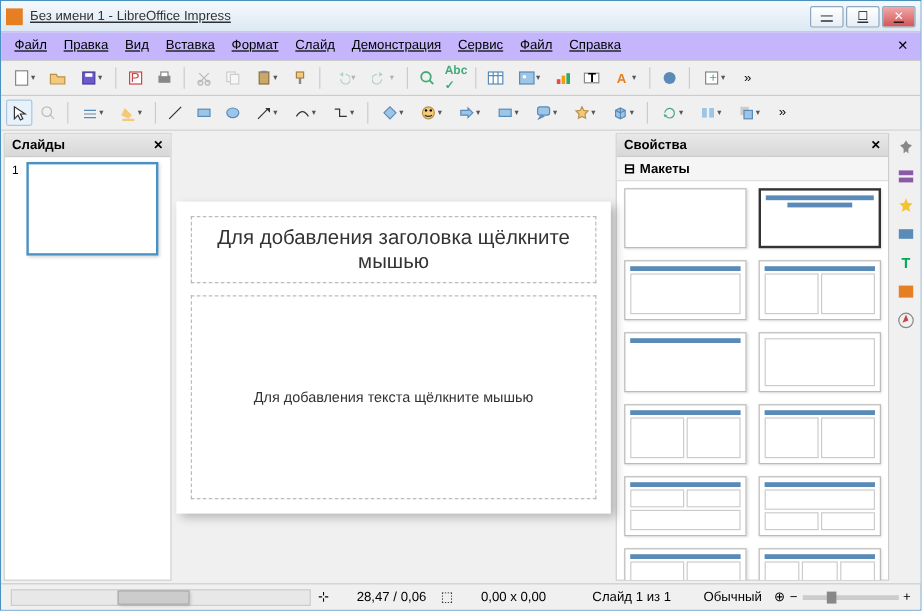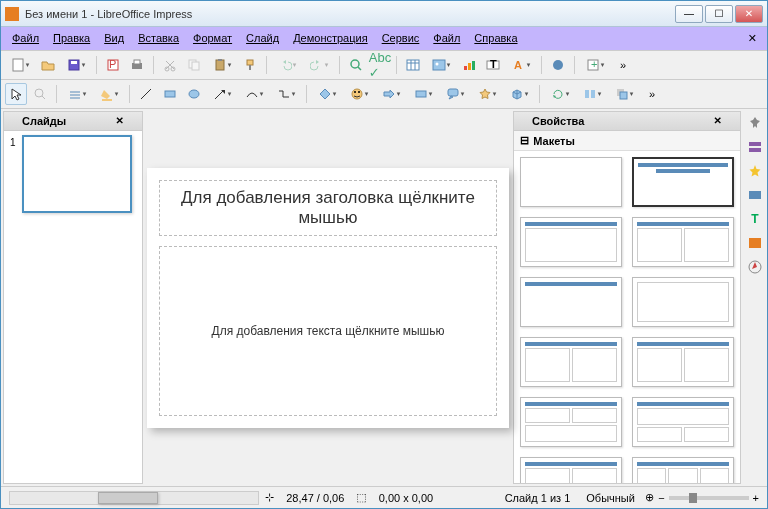--- a/index.html
+++ b/index.html
@@ -1,55 +1,55 @@
 <!DOCTYPE html>
 <html><head>
 <meta charset="utf-8">
 <style>
 *{margin:0;padding:0;box-sizing:border-box;font-family:"Segoe UI",Arial,sans-serif;font-size:11px;}
 body{width:768px;height:509px;background:#fff;overflow:hidden;}
 .window{border:1px solid #4a90c0;display:flex;flex-direction:column;height:100%;}
-.titlebar{background:linear-gradient(#f5f9fc,#dce8f4);height:26px;display:flex;align-items:center;padding:0 4px;border-bottom:1px solid #b0c4d6;}
+.titlebar{background:linear-gradient(#f5f9fc,#dce8f4);height:26px;display:flex;align-items:center;padding:0 4px;border-bottom:1px solid #b0c4d6;text-decoration:underline;}
 .titlebar .ico{width:14px;height:14px;background:#e67e22;margin-right:6px;}
 .titlebar .title{flex:1;color:#333;}
 .winbtns{display:flex;gap:2px;}
 .winbtn{width:28px;height:18px;border:1px solid #8fa8bf;background:linear-gradient(#fff,#e6eef6);display:flex;align-items:center;justify-content:center;font-size:10px;border-radius:2px;}
 .winbtn.close{background:linear-gradient(#f0a8a8,#d45656);color:#fff;}
 .menubar{display:flex;padding:2px 4px;background:#c4b5fd;border-bottom:1px solid #ccc;}
 .menubar span{padding:3px 7px;cursor:default;}
 .menubar .x{margin-left:auto;padding:3px 6px;}
 .toolbar{display:flex;align-items:center;padding:3px 4px;background:#f0f0f0;border-bottom:1px solid #ccc;gap:2px;flex-wrap:wrap;}
 .tbtn{width:22px;height:22px;display:flex;align-items:center;justify-content:center;border:1px solid transparent;border-radius:2px;}
 .tbtn.dd{width:30px;}
 .tbtn.dd::after{content:"▾";font-size:7px;margin-left:1px;color:#555;}
 .sep{width:1px;height:18px;background:#ccc;margin:0 3px;}
 .workarea{flex:1;display:flex;background:#f0f0f0;min-height:0;}
 .slidespane{width:140px;background:#fff;border:1px solid #ccc;display:flex;flex-direction:column;margin:2px;}
-.panehdr{background:linear-gradient(#e8e8e8,#d8d8d8);padding:3px 18px;font-weight:bold;display:flex;border-bottom:1px solid #ccc;}
+.panehdr{background:linear-gradient(#e8e8e8,#d8d8d8);padding:3px 6px;font-weight:bold;display:flex;align-items:center;border-bottom:1px solid #ccc;}
 .panehdr .x{margin-left:auto;font-size:10px;cursor:default;}
 .thumbs{flex:1;padding:4px;overflow:auto;}
 .thumb{border:2px solid #4a90c0;width:110px;height:78px;background:#fff;position:relative;margin-left:14px;box-shadow:1px 1px 3px rgba(0,0,0,0.2);}
 .thumbnum{position:absolute;left:-14px;top:0;font-size:10px;}
 .canvas{flex:1;display:flex;align-items:center;justify-content:center;position:relative;}
 .slide{width:362px;height:260px;background:#fff;box-shadow:4px 4px 8px rgba(0,0,0,0.25);padding:12px;}
 .ph{border:1px dashed #bbb;display:flex;align-items:center;justify-content:center;text-align:center;color:#333;font-family:Arial,sans-serif;}
 .ph.title{height:56px;font-size:17px;margin-bottom:10px;}
 .ph.body{height:170px;font-size:12px;}
 .propspane{width:228px;background:#fff;border:1px solid #ccc;display:flex;flex-direction:column;margin:2px;}
 .props-sub{background:#f5f5f5;padding:3px 6px;font-weight:bold;display:flex;align-items:center;gap:4px;border-bottom:1px solid #ddd;}
 .layouts{flex:1;overflow:auto;padding:6px;display:grid;grid-template-columns:1fr 1fr;gap:10px;}
 .layout{height:50px;border:1px solid #bbb;background:#fff;box-shadow:1px 1px 2px rgba(0,0,0,0.15);padding:4px;display:flex;flex-direction:column;gap:2px;}
 .layout.sel{border:2px solid #333;}
 .lbar{height:4px;background:#5a8bb8;}
 .lbox{flex:1;border:1px solid #ccc;}
 .lrow{flex:1;display:flex;gap:2px;}
 .sidetoolbar{width:24px;background:#f0f0f0;display:flex;flex-direction:column;gap:4px;padding:4px 2px;}
 .sidetoolbar .sbtn{width:20px;height:20px;display:flex;align-items:center;justify-content:center;}
 .statusbar{height:22px;background:#f0f0f0;border-top:1px solid #ccc;display:flex;align-items:center;padding:0 8px;gap:6px;}
-.statusbar .sitem{padding:0 6px;}
+.statusbar .sitem{padding:0 6px;margin-left:11px;}
 .statusbar .scroll{flex:0 0 250px;height:14px;background:#e8e8e8;border:1px solid #ccc;position:relative;}
 .statusbar .scroll .thumb{position:absolute;left:30%;width:60px;height:100%;background:#ccc;border:1px solid #aaa;}
 .zoom{display:flex;align-items:center;gap:4px;margin-left:auto;}
 .zslider{width:80px;height:4px;background:#ccc;position:relative;}
 .zslider .zh{position:absolute;left:20px;top:-3px;width:8px;height:10px;background:#888;}
 svg{display:block;}
 </style>
 </head>
 <body>
 
@@ -149,21 +149,21 @@
         </svg>
       </div>
     <div class="sep"></div>
     <div class="tbtn">
         <svg width="14" height="14">
           <circle cx="6" cy="6" r="4" fill="none" stroke="#4a7" stroke-width="1.5"></circle>
           <line x1="9" y1="9" x2="12" y2="12" stroke="#4a7" stroke-width="1.5"></line>
         </svg>
       </div>
     <div class="tbtn">
-        <span style="color:#4a7;font-size:13px;font-weight:normal">Abc<br>✓</span>
+        <span style="color:#4a7;font-size:10px;font-weight:bold">Abc<br>✓</span>
       </div>
     <div class="sep"></div>
     <div class="tbtn">
         <svg width="14" height="14">
           <rect x="1" y="2" width="12" height="10" fill="#fff" stroke="#5a8bb8"></rect>
           <line x1="1" y1="5" x2="13" y2="5" stroke="#5a8bb8"></line>
           <line x1="5" y1="2" x2="5" y2="12" stroke="#5a8bb8"></line>
           <line x1="9" y1="2" x2="9" y2="12" stroke="#5a8bb8"></line>
         </svg>
       </div>

